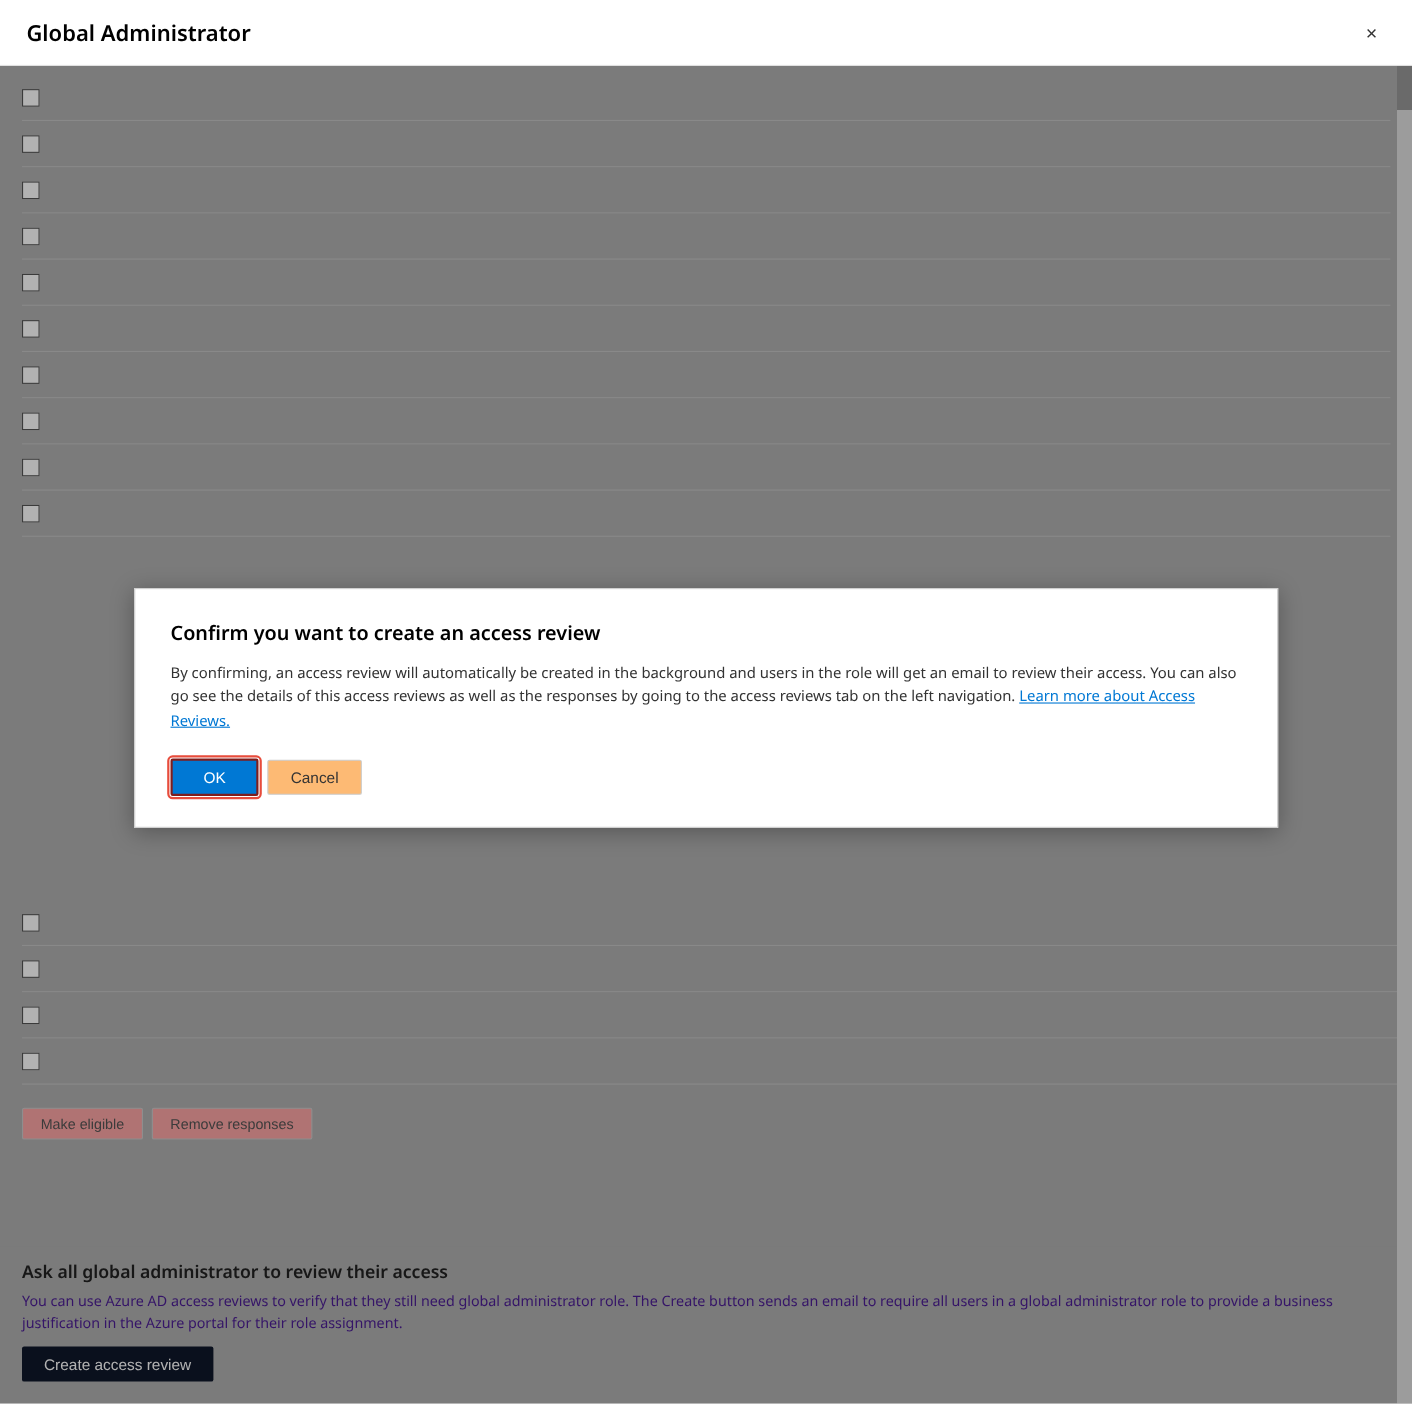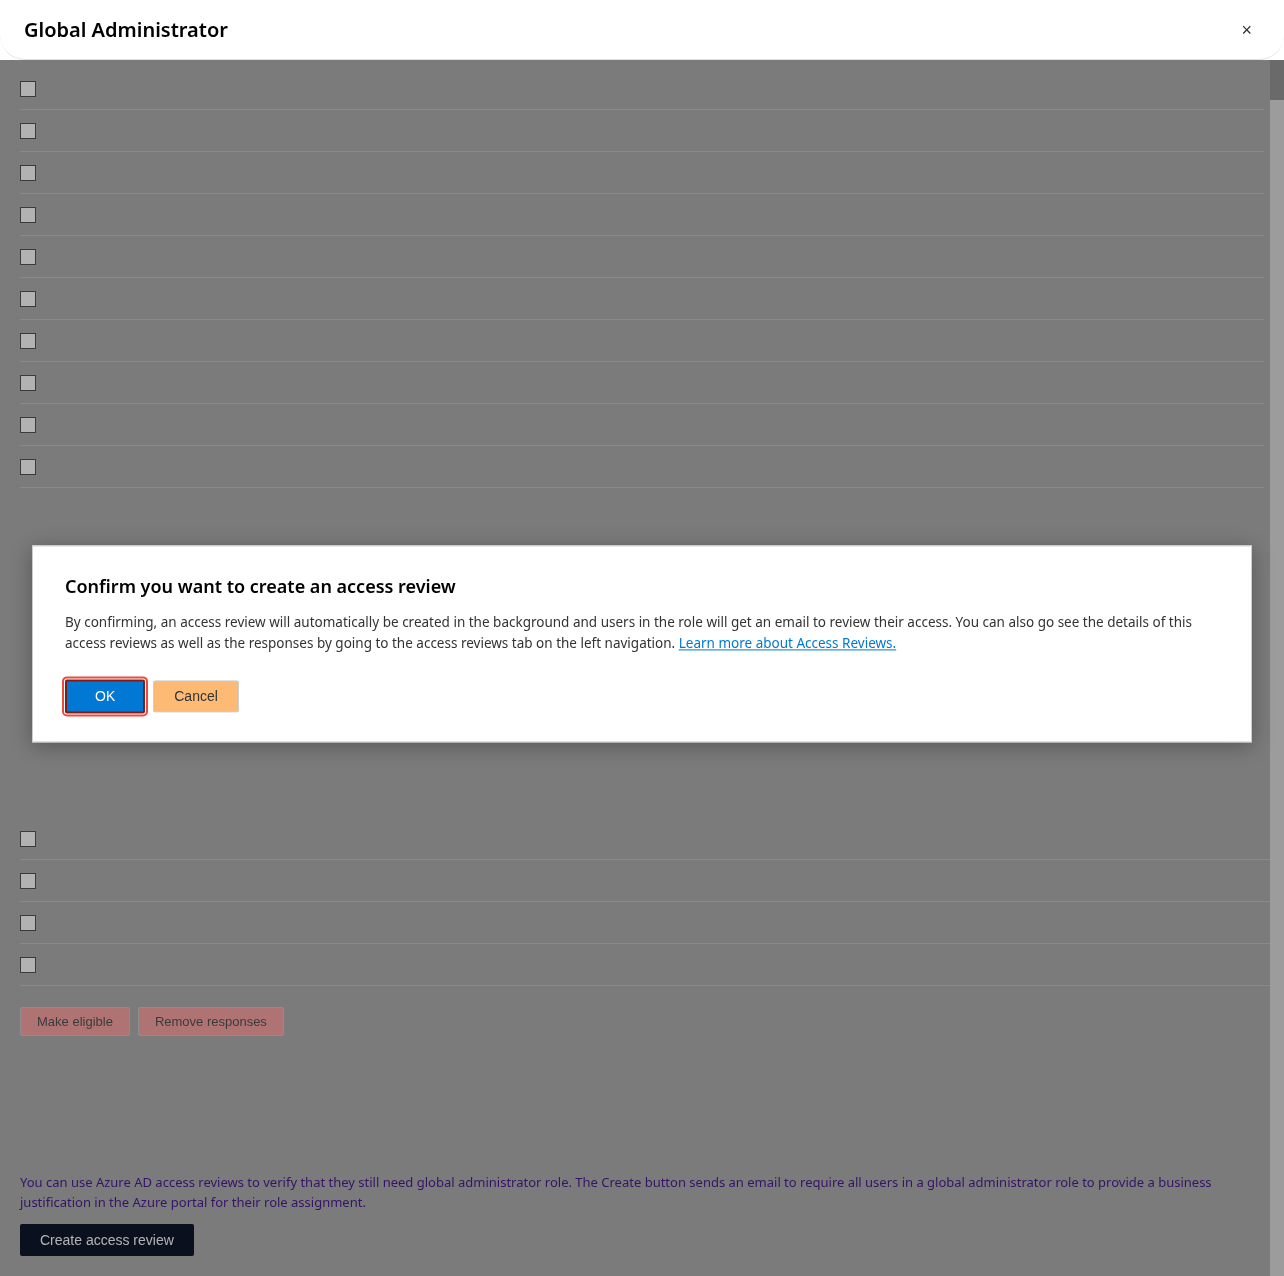--- a/index.html
+++ b/index.html
@@ -23,21 +23,20 @@
 
     
     .panel-header {
       display: flex;
       align-items: flex-end;
       justify-content: space-between;
       padding: 16px 24px;
       border-bottom: 1px solid #e0e0e0;
       background: #fff;
       z-index: 1;
-      border-radius: 25px;
     }
     .panel-title {
       font-size: 20px;
       font-weight: 600;
       color: #000;
     }
     .close-btn {
       background: none;
       border: none;
       cursor: pointer;
@@ -153,21 +152,21 @@
       background: rgba(0,0,0,0.3);
       z-index: 10;
       display: flex;
       align-items: center;
       justify-content: center;
     }
     .dialog-box {
       background: #fff;
       border: 1px solid #ccc;
       box-shadow: 0 4px 20px rgba(0,0,0,0.3);
-      width: 1220px;
+      width: 1040px;
       padding: 28px 32px 28px;
       position: absolute;
       top: 48%;
       left: 50%;
       transform: translate(-50%, -50%);
     }
     .dialog-title {
       font-size: 18px;
       font-weight: 600;
       color: #000;
@@ -270,20 +269,21 @@
         <span class="checkbox-box"></span>
       </div>
     </div>
 
     <div class="bottom-actions">
       <button class="action-btn">Make eligible</button>
       <button class="action-btn">Remove responses</button>
     </div>
 
     <div class="ask-section">
+      <div class="ask-title">Ask all global administrator to review their access</div>
       <div class="ask-text">You can use Azure AD access reviews to verify that they still need global administrator role. The Create button sends an email to require all users in a global administrator role to provide a business justification in the Azure portal for their role assignment.</div>
       <button class="create-review-btn">Create access review</button>
     </div>
 
     <div class="scrollbar">
       <div class="scrollbar-thumb"></div>
     </div>
 
     <div class="dialog-overlay">
       <div class="dialog-box">

